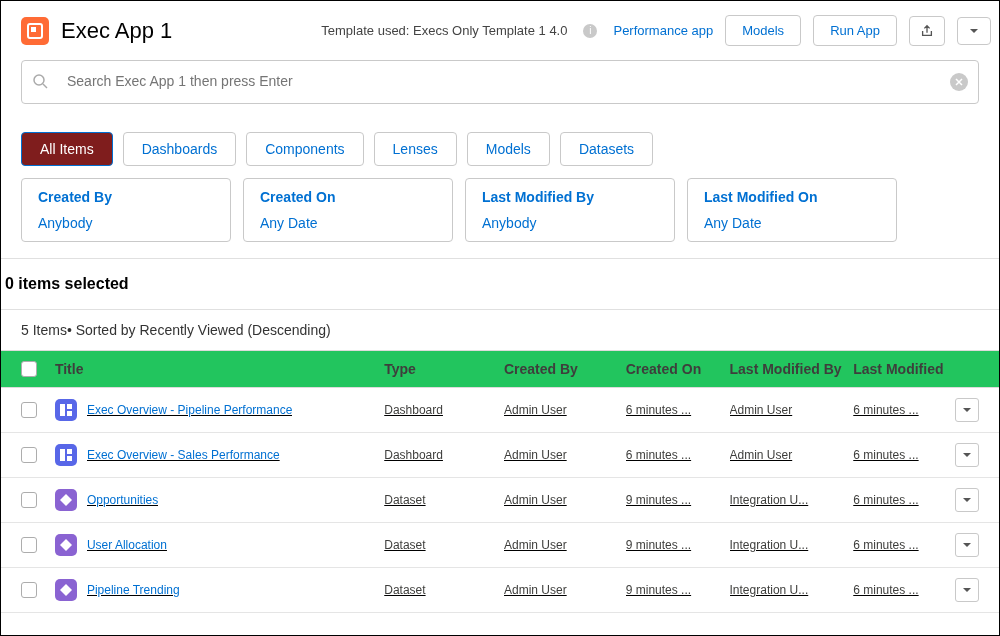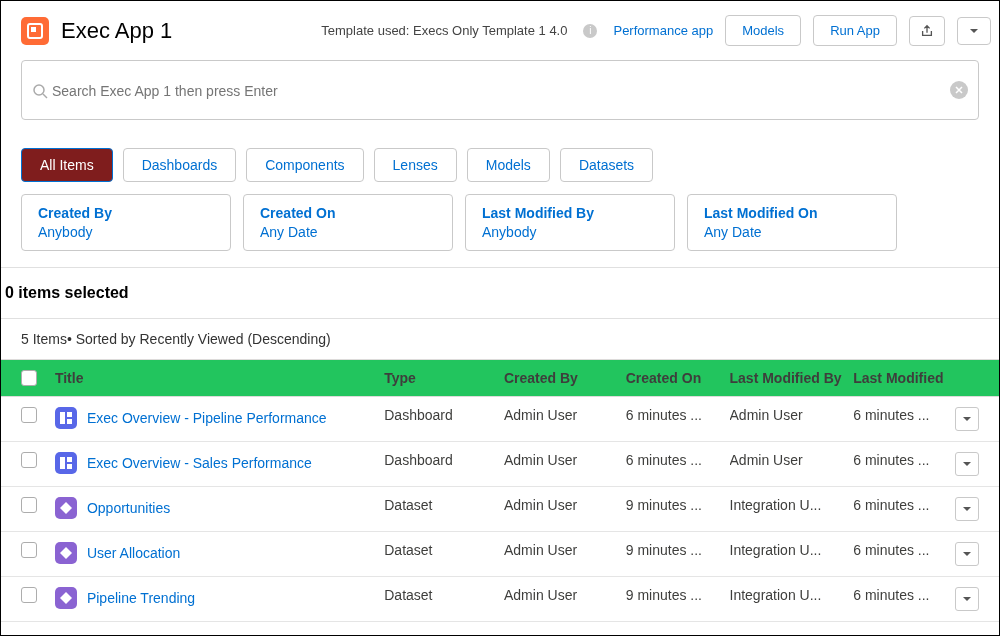--- a/index.html
+++ b/index.html
@@ -10,41 +10,41 @@
 .app-logo svg { width: 16px; height: 16px; }
 .app-title { font-size: 22px; font-weight: 400; flex: 0 0 auto; }
 .header-spacer { flex: 1; }
 .template-text { font-size: 13px; color: #444; }
 .info-icon { display:inline-flex; width:14px; height:14px; border-radius:50%; background:#c9c9c9; color:#fff; font-size:10px; align-items:center; justify-content:center; margin:0 4px; }
 .link { color: #0070d2; font-size: 13px; cursor: pointer; }
 .btn { border: 1px solid #c9c9c9; background: #fff; color: #0070d2; font-size: 13px; padding: 7px 16px; border-radius: 4px; cursor: pointer; }
 .btn-icon { border: 1px solid #c9c9c9; background: #fff; padding: 7px 10px; border-radius: 4px; cursor: pointer; display:flex; align-items:center; }
 
 .search-row { padding: 0 20px 14px; }
-.search-box { display:flex; align-items:flex-end; border:1px solid #c9c9c9; border-radius:4px; padding:20px 10px; gap:4px; }
+.search-box { display:flex; align-items:flex-start; border:1px solid #c9c9c9; border-radius:4px; padding:12px 10px; gap:19px; }
 .search-box input { flex:1; border:none; outline:none; font-size:14px; color:#555; }
 .clear-icon { width:18px; height:18px; border-radius:50%; background:#c9c9c9; display:flex; align-items:center; justify-content:center; cursor:pointer; }
 
 .tabs-row { display:flex; gap:10px; padding: 14px 20px 12px; }
 .tab { border:1px solid #c9c9c9; background:#fff; color:#0070d2; font-size:14px; padding:8px 18px; border-radius:4px; cursor:pointer; }
 .tab.active { background:#7f1d1d; color:#fff; border-color:#0070d2; }
 
 .filters-row { display:flex; gap:12px; padding: 0 20px 16px; }
 .filter { border:1px solid #c9c9c9; border-radius:4px; padding:10px 16px; width:210px; cursor:pointer; }
 .filter-label { color:#0070d2; font-size:14px; font-weight:600; }
-.filter-value { color:#0070d2; font-size:14px; margin-top:3px; }
+.filter-value { color:#0070d2; font-size:14px; margin-top:10px; }
 
 .divider { height:1px; background:#e0e0e0; }
 
 .sel-bar { padding: 16px 4px; font-size:16px; font-weight:600; }
 .sort-bar { padding: 12px 20px; font-size:14px; color:#333; }
 
 .grid { width:100%; }
 .grid-head { display:flex; align-items:flex-end; background:#22c55e; border-top:1px solid #dddbda; border-bottom:1px solid #dddbda; padding:10px 20px; font-size:14px; font-weight:600; color:#3e3e3c; }
-.grid-row { display:flex; align-items:flex-start; padding:10px 20px; font-size:14px; border-bottom:1px solid #e5e5e5; }
+.grid-row { display:flex; align-items:center; padding:10px 20px; font-size:12px; border-bottom:1px solid #e5e5e5;text-decoration:underline; }
 
 .col-chk { width:34px; }
 .col-title { width:330px; display:flex; align-items:center; gap:10px; }
 .col-type { width:120px; }
 .col-cb { width:122px; }
 .col-co { width:104px; }
 .col-lmb { width:124px; }
 .col-lmo { width:98px; }
 .col-act { width:28px; display:flex; justify-content:flex-end; }
 

